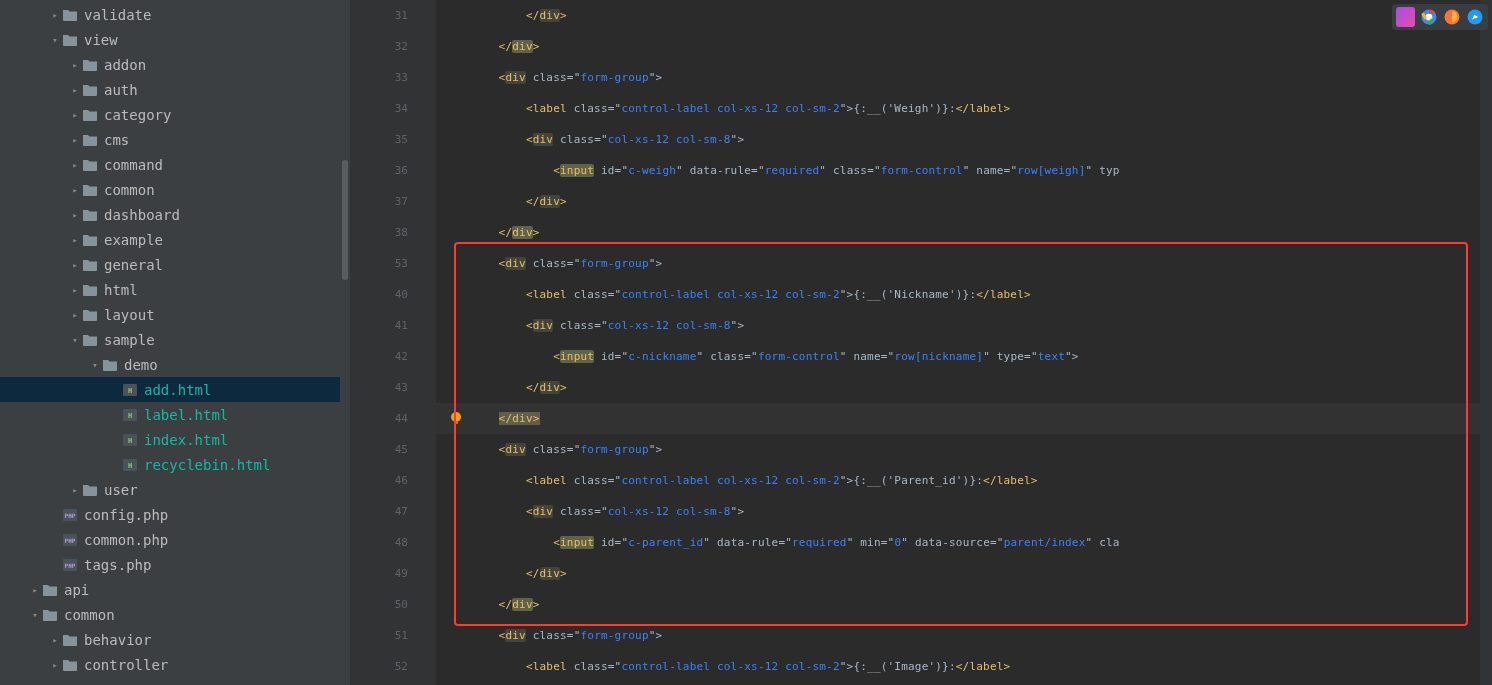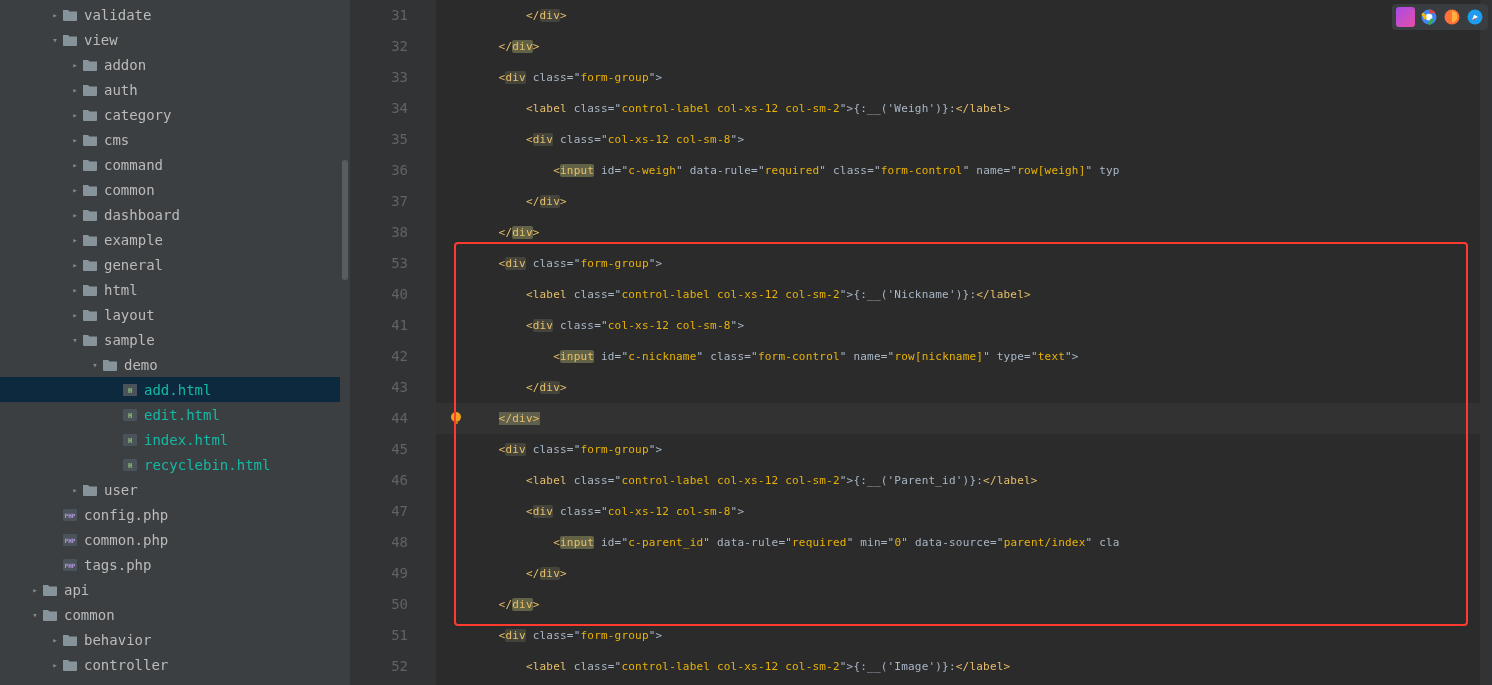--- a/index.html
+++ b/index.html
@@ -74,21 +74,21 @@
   background: #313335;
   color: #606366;
   text-align: right;
   padding-right: 28px;
   flex-shrink: 0;
   position: relative;
 }
 .line-num {
   height: 31px;
   line-height: 31px;
-  font-size: 14px;
+  font-size: 11px;
   position: relative;
 }
 .bulb {
   position: absolute;
   left: 98px;
   width: 16px;
   height: 16px;
   color: #f0a020;
   z-index: 5;
 }
@@ -102,21 +102,21 @@
   height: 31px;
   line-height: 31px;
   white-space: pre;
   padding-left: 8px;
   font-size: 11px;
   letter-spacing: 0.2px;
 }
 .code-line.hl { background: #323232; }
 .t-tag { color: #e8bf6a; }
 .t-attr { color: #a9b7c6; }
-.t-val { color: #eab308; }
+.t-val { color: #3b82f6; }
 .t-punct { color: #a9b7c6; }
 .t-text { color: #a9b7c6; }
 .box-hl { background: rgba(255,255,180,0.12); border-radius:2px; }
 .heavy-hl { background: rgba(200,200,120,0.35); border-radius:2px; }
 .caret-hl { background: rgba(140,140,100,0.5); }
 .redbox {
   position: absolute;
   border: 2.5px solid #ff3b30;
   border-radius: 4px;
   pointer-events: none;
@@ -335,21 +335,21 @@
         </div>
         <div class="tree-row">
           <span class="indent" style="width: 100px;"></span>
           <span class="chevron"></span>
           <span class="html-icon">
             <svg width="16" height="14" viewBox="0 0 16 14">
               <rect x="1" y="1" width="14" height="12" rx="1" fill="#4a5359"></rect>
               <text x="8" y="10" text-anchor="middle" font-size="7" font-weight="bold" fill="#8cc270">H</text>
             </svg>
           </span>
-          <span class="tree-label red">edit.html</span>
+          <span class="tree-label red">label.html</span>
         </div>
         <div class="tree-row">
           <span class="indent" style="width: 100px;"></span>
           <span class="chevron"></span>
           <span class="html-icon">
             <svg width="16" height="14" viewBox="0 0 16 14">
               <rect x="1" y="1" width="14" height="12" rx="1" fill="#4a5359"></rect>
               <text x="8" y="10" text-anchor="middle" font-size="7" font-weight="bold" fill="#8cc270">H</text>
             </svg>
           </span>

